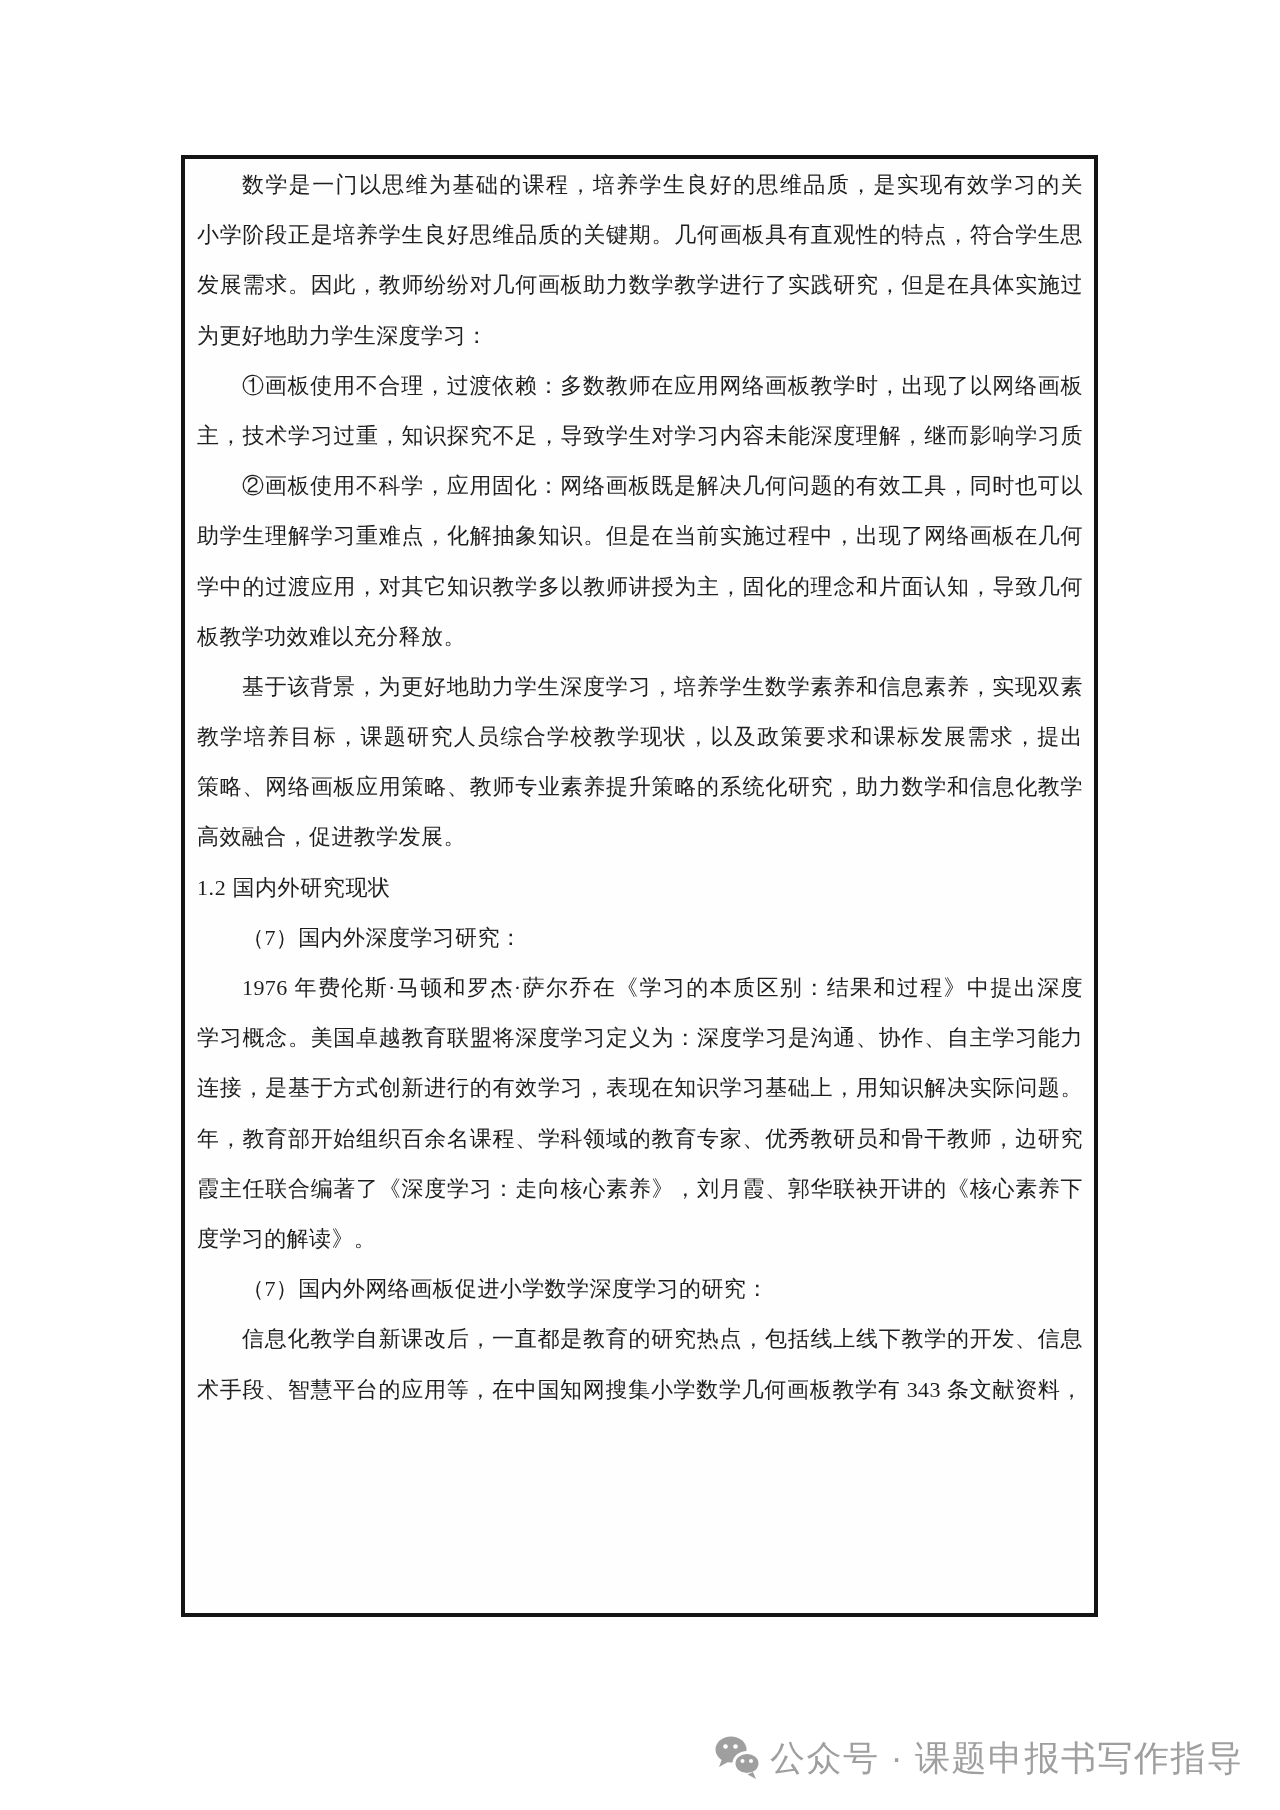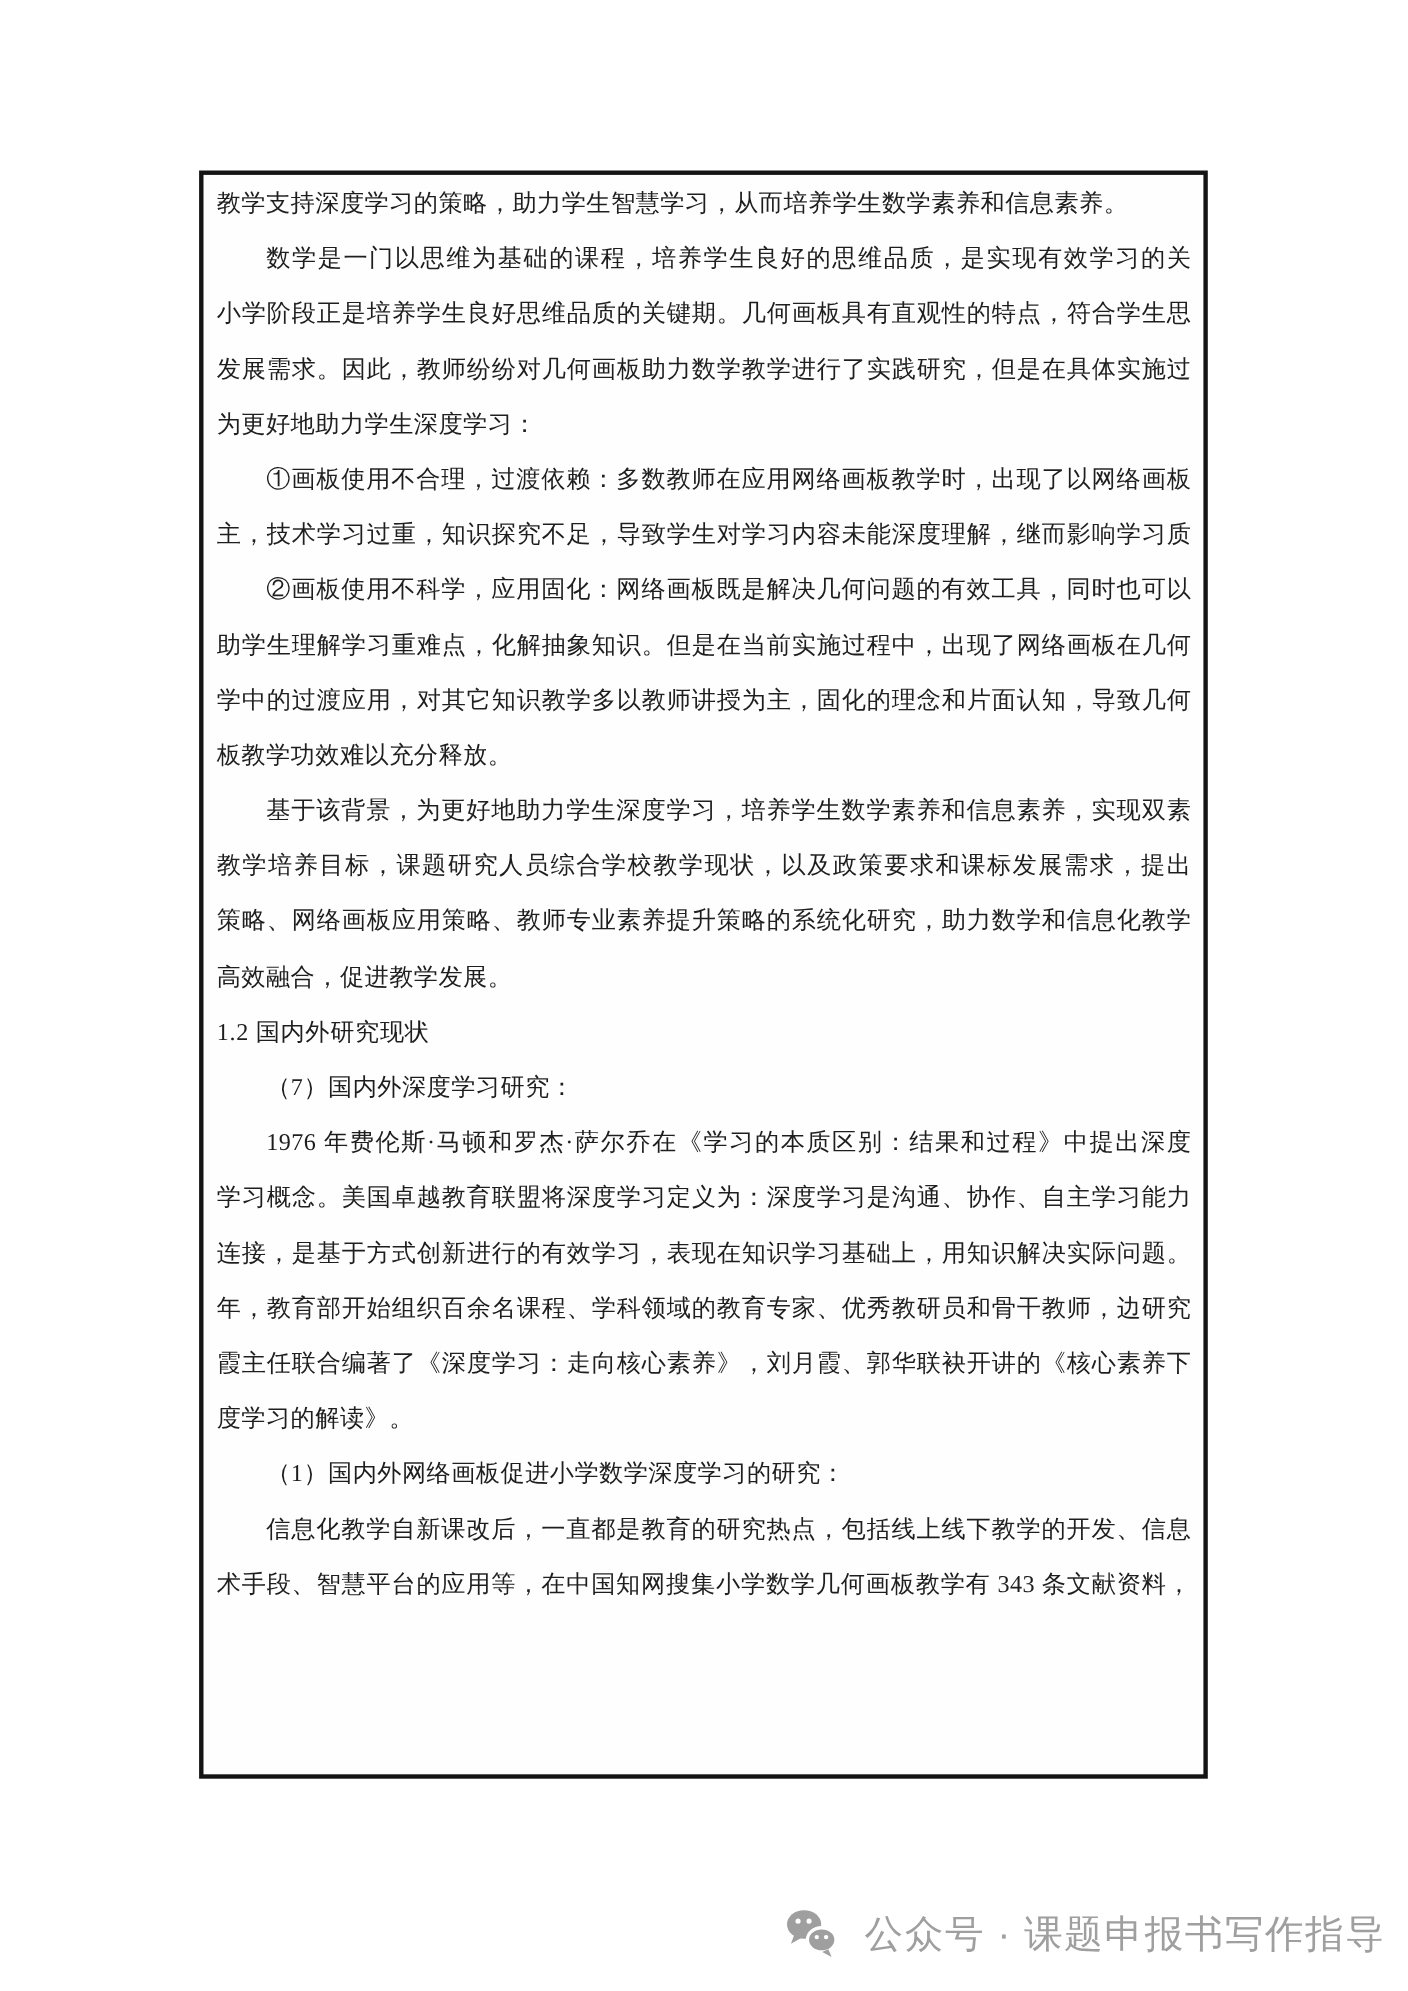--- a/index.html
+++ b/index.html
@@ -35,37 +35,36 @@
     text-align:justify;
     text-align-last:justify;
     overflow:hidden;
   }
   .watermark{
     position:absolute;
     left:714px;top:1733px;
     height:50px;
     display:flex;
     align-items:center;
-    gap:24px;
+    gap:8px;
   }
   .watermark svg{display:block;}
   .watermark-label{
     font-family:"Liberation Sans","DejaVu Sans",sans-serif;
     font-size:35px;
     color:#9f9f9f;
     letter-spacing:1.5px;
     white-space:nowrap;
   }
 </style>
 </head>
 <body>
 
 <div class="doc-box">
   <div>
-      <div class="line">教学支持深度学习的策略，助力学生智慧学习，从而培养学生数学素养和信息素养。</div>
       <div class="line indent fill">数学是一门以思维为基础的课程，培养学生良好的思维品质，是实现有效学习的关键。</div>
       <div class="line fill">小学阶段正是培养学生良好思维品质的关键期。几何画板具有直观性的特点，符合学生思维</div>
       <div class="line fill">发展需求。因此，教师纷纷对几何画板助力数学教学进行了实践研究，但是在具体实施过程</div>
       <div class="line">为更好地助力学生深度学习：</div>
       <div class="line indent fill">①画板使用不合理，过渡依赖：多数教师在应用网络画板教学时，出现了以网络画板为</div>
       <div class="line fill">主，技术学习过重，知识探究不足，导致学生对学习内容未能深度理解，继而影响学习质量。</div>
       <div class="line indent fill">②画板使用不科学，应用固化：网络画板既是解决几何问题的有效工具，同时也可以帮</div>
       <div class="line fill">助学生理解学习重难点，化解抽象知识。但是在当前实施过程中，出现了网络画板在几何教</div>
       <div class="line fill">学中的过渡应用，对其它知识教学多以教师讲授为主，固化的理念和片面认知，导致几何画</div>
       <div class="line">板教学功效难以充分释放。</div>
@@ -74,21 +73,21 @@
       <div class="line fill">策略、网络画板应用策略、教师专业素养提升策略的系统化研究，助力数学和信息化教学的</div>
       <div class="line">高效融合，促进教学发展。</div>
       <div class="line bold">1.2 国内外研究现状</div>
       <div class="line indent">（7）国内外深度学习研究：</div>
       <div class="line indent fill">1976 年费伦斯·马顿和罗杰·萨尔乔在《学习的本质区别：结果和过程》中提出深度</div>
       <div class="line fill">学习概念。美国卓越教育联盟将深度学习定义为：深度学习是沟通、协作、自主学习能力的</div>
       <div class="line fill">连接，是基于方式创新进行的有效学习，表现在知识学习基础上，用知识解决实际问题。2013</div>
       <div class="line fill">年，教育部开始组织百余名课程、学科领域的教育专家、优秀教研员和骨干教师，边研究边</div>
       <div class="line fill">霞主任联合编著了《深度学习：走向核心素养》，刘月霞、郭华联袂开讲的《核心素养下深</div>
       <div class="line">度学习的解读》。</div>
-      <div class="line indent">（1）国内外网络画板促进小学数学深度学习的研究：</div>
+      <div class="line indent">（7）国内外网络画板促进小学数学深度学习的研究：</div>
       <div class="line indent fill">信息化教学自新课改后，一直都是教育的研究热点，包括线上线下教学的开发、信息技</div>
       <div class="line fill">术手段、智慧平台的应用等，在中国知网搜集小学数学几何画板教学有 343 条文献资料，其</div>
     </div>
 </div>
 
 <div class="watermark">
   <span>
     <svg width="48" height="46" viewBox="0 0 48 46" xmlns="http://www.w3.org/2000/svg">
 
       <g fill="#9f9f9f">

